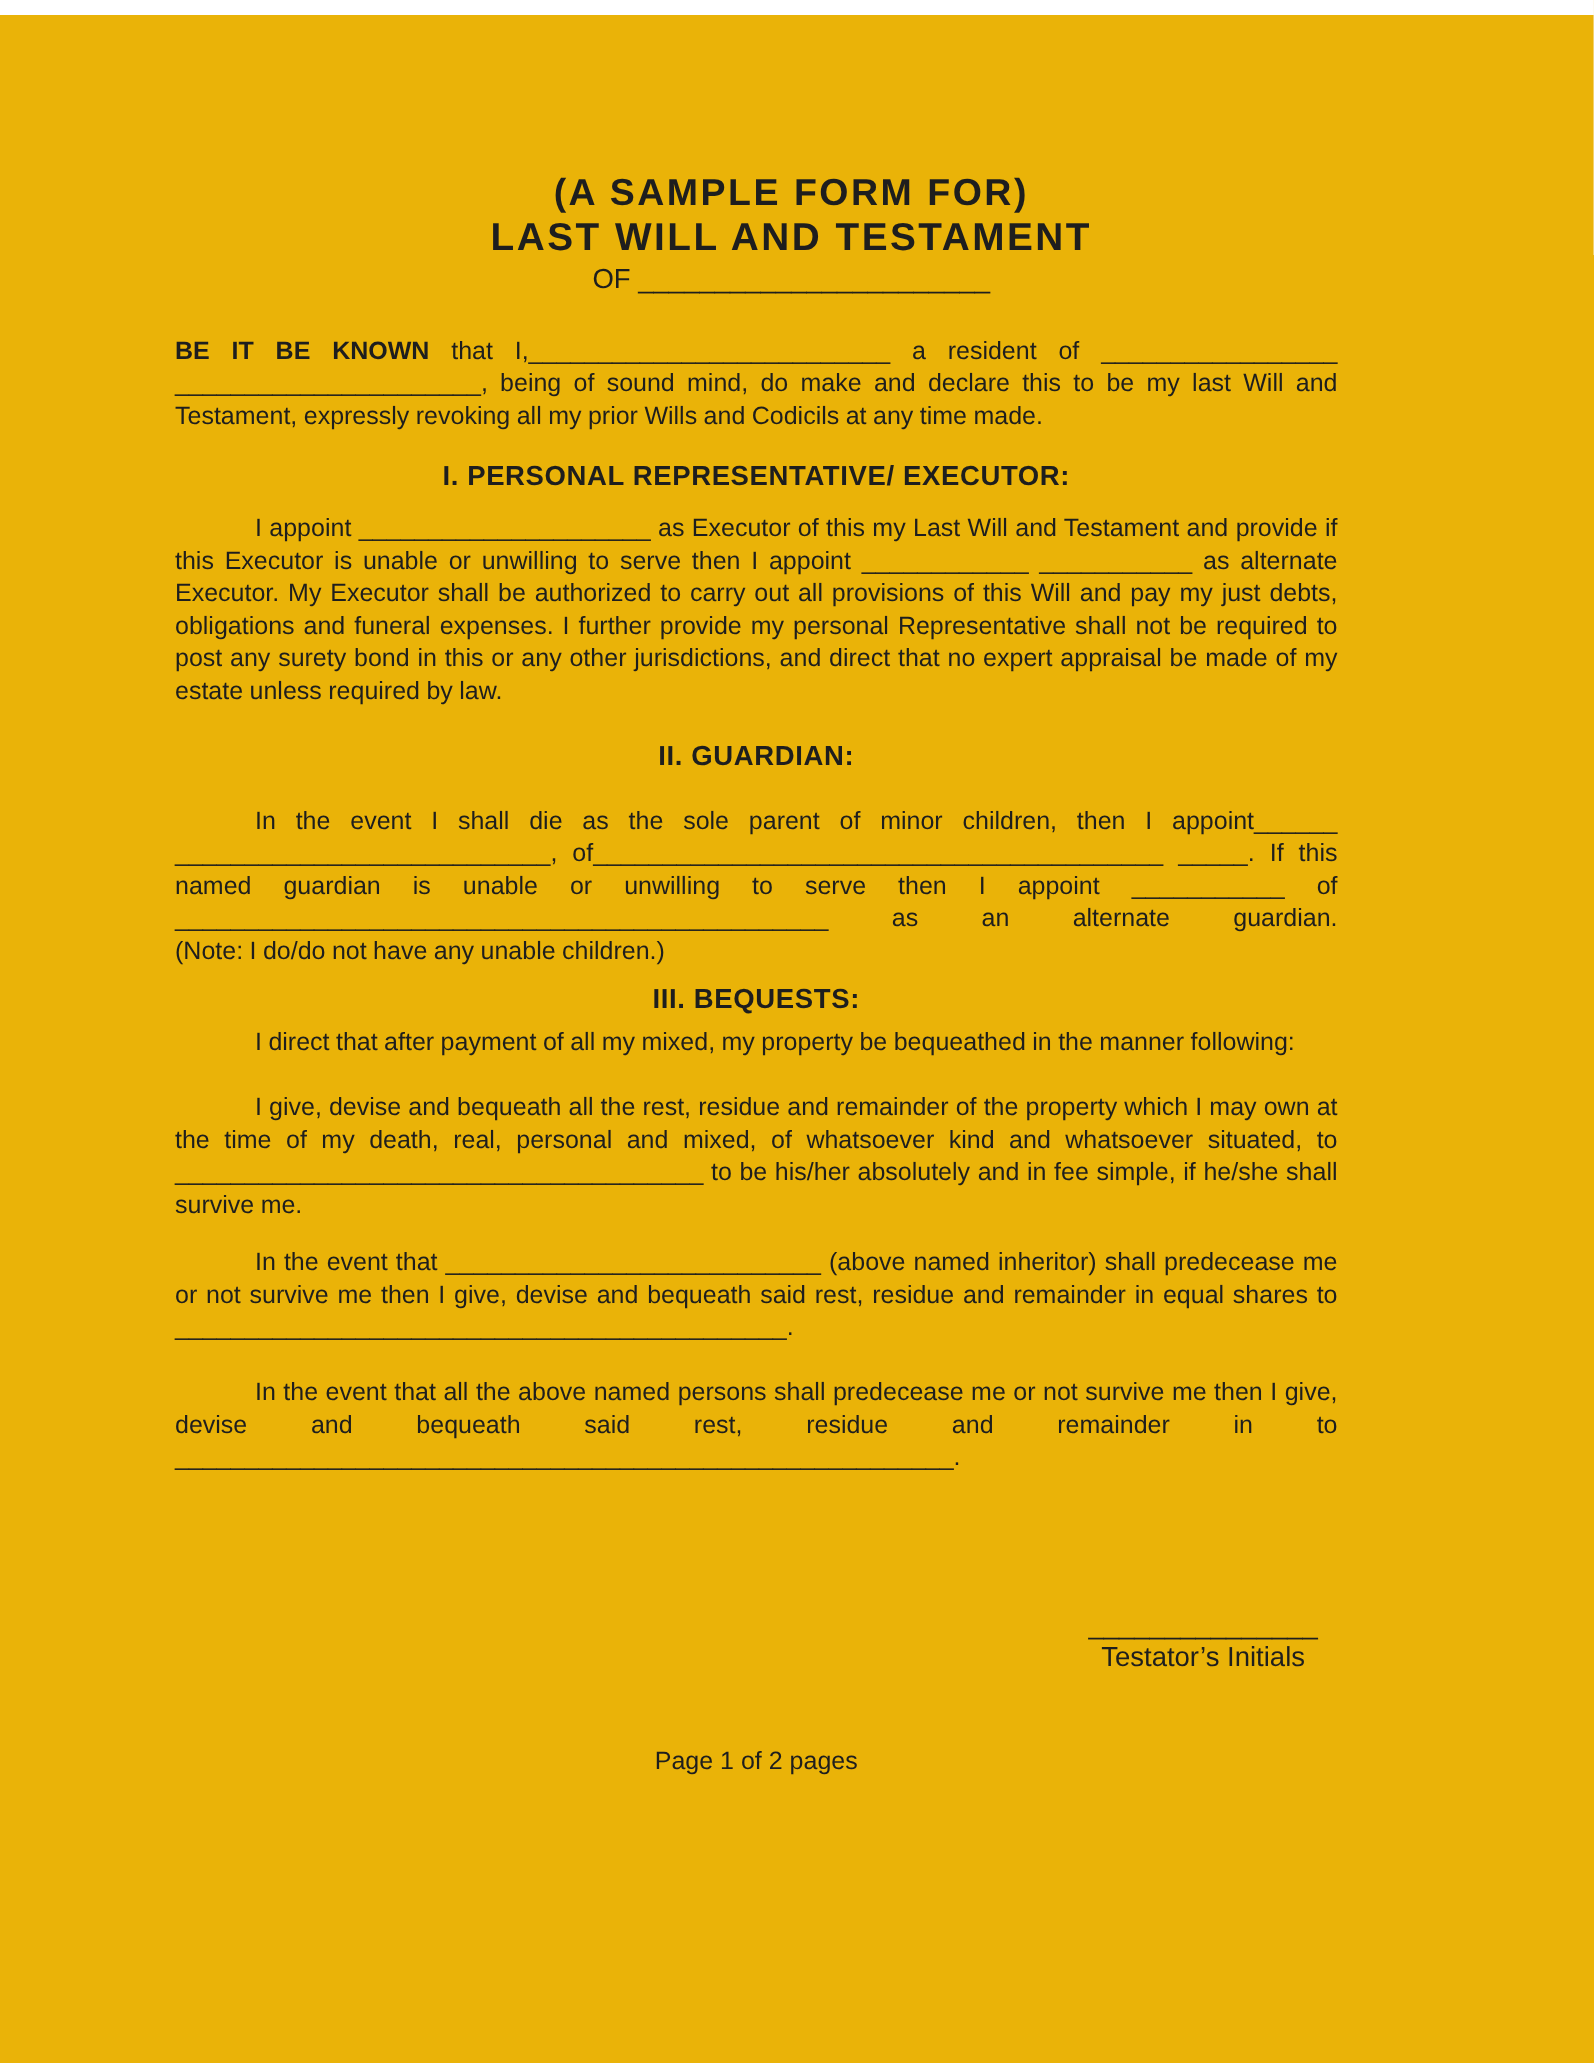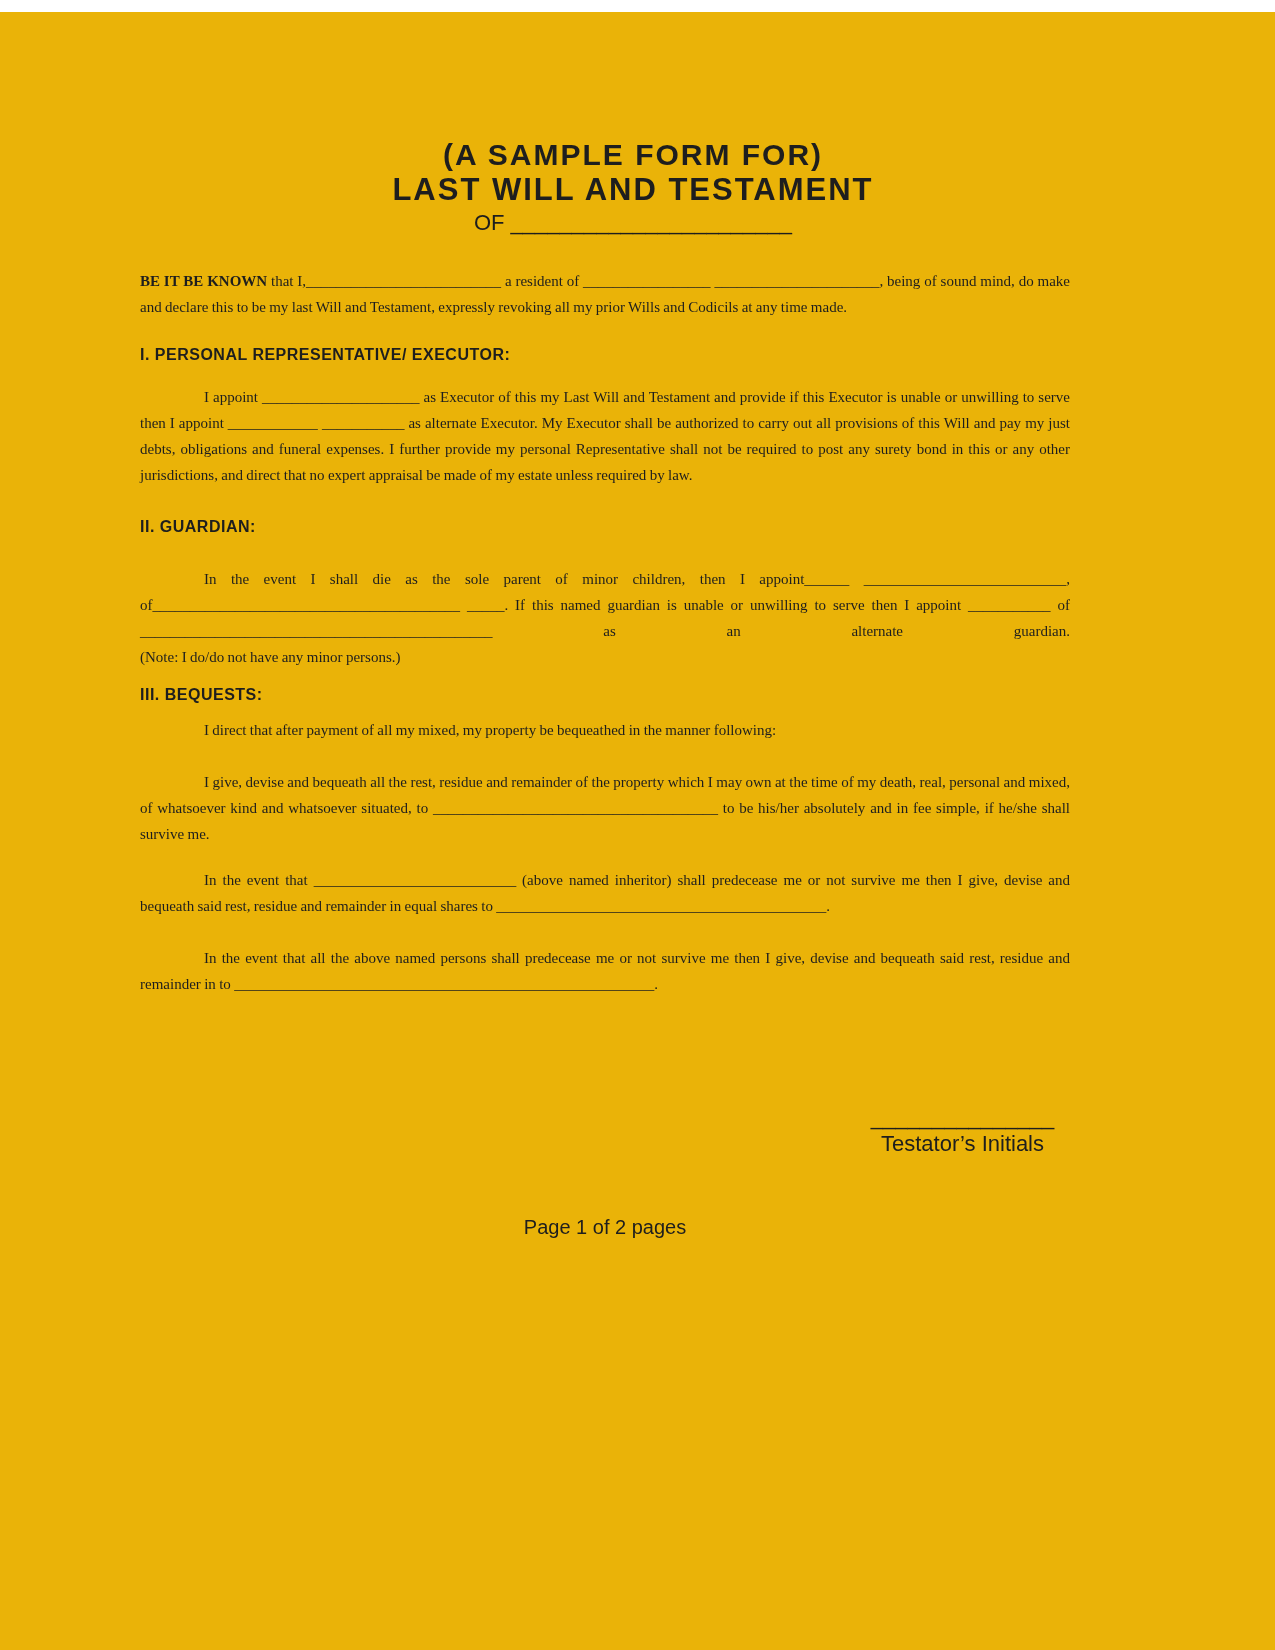--- a/index.html
+++ b/index.html
@@ -34,35 +34,35 @@
     font-size: 31px;
     font-weight: bold;
     letter-spacing: 2px;
     line-height: 36px;
   }
   .title-of {
     font-size: 22px;
     line-height: 30px;
   }
   .para {
-    font-size: 15px;
+    font-size: 20px;
     line-height: 26px;
     text-align: justify;
     word-spacing: -0.4px;
     margin: 0;
-    font-family: Liberation Serif, serif;
   }
   .justify-last { text-align-last: justify; }
   .indent { text-indent: 64px; }
   .sec-heading {
-    font-size: 16px;
+    font-size: 22px;
     line-height: 26px;
     font-weight: bold;
     letter-spacing: 0.5px;
     margin: 0;
+    text-align: center;
   }
   .intro          { margin-top: 30px; }
   .h-sec1         { margin-top: 22px; }
   .p-sec1         { margin-top: 16px; }
   .h-sec2         { margin-top: 26px; }
   .p-sec2         { margin-top: 26px; }
   .p-note         { margin-top: 0; }
   .h-sec3         { margin-top: 12px; }
   .p-sec3-1       { margin-top: 9px; }
   .p-sec3-2       { margin-top: 26px; }
@@ -96,21 +96,21 @@
       <div class="title-of">OF _______________________</div>
     </div>
 
     <p class="para intro"><span class="bold">BE IT BE KNOWN</span><span> that I,__________________________ a resident of _________________ ______________________, being of sound mind, do make and declare this to be my last Will and Testament, expressly revoking all my prior Wills and Codicils at any time made.</span></p>
 
     <h2 class="sec-heading h-sec1">I.  PERSONAL REPRESENTATIVE/ EXECUTOR:</h2>
     <p class="para indent p-sec1">I appoint _____________________ as Executor of this my Last Will and Testament and provide if this Executor is unable or unwilling to serve then I appoint ____________ ___________ as alternate Executor. My Executor shall be authorized to carry out all provisions of this Will and pay my just debts, obligations and funeral expenses.  I further provide my personal Representative shall not be required to post any surety bond in this or any other jurisdictions, and direct that no expert appraisal be made of my estate unless required by law.</p>
 
     <h2 class="sec-heading h-sec2">II. GUARDIAN:</h2>
     <p class="para indent justify-last p-sec2">In the event I shall die as the sole parent of minor children, then I appoint______ ___________________________, of_________________________________________ _____. If this named guardian is unable or unwilling to serve then I appoint ___________ of _______________________________________________ as an alternate guardian.</p>
-    <p class="para p-note">(Note:  I do/do not have any minor persons.)</p>
+    <p class="para p-note">(Note:  I do/do not have any unable children.)</p>
 
     <h2 class="sec-heading h-sec3">III. BEQUESTS:</h2>
     <p class="para indent p-sec3-1">I direct that after payment of all my mixed, my property be bequeathed in the manner following:</p>
     <p class="para indent p-sec3-2">I give, devise and bequeath all the rest, residue and remainder of the property which I may own at the time of my death, real, personal and mixed, of whatsoever kind and whatsoever situated, to ______________________________________ to be his/her absolutely and in fee simple, if he/she shall survive me.</p>
     <p class="para indent p-sec3-3">In the event that ___________________________ (above named inheritor) shall predecease me or not survive me then I give, devise and bequeath said rest, residue and remainder in equal shares to ____________________________________________.</p>
     <p class="para indent p-sec3-4">In the event that all the above named persons shall predecease me or not survive me then I give, devise and bequeath said rest, residue and remainder in to ________________________________________________________.</p>
 
     <div class="signature">
       <div>_______________</div>
       <div>Testator’s Initials</div>

